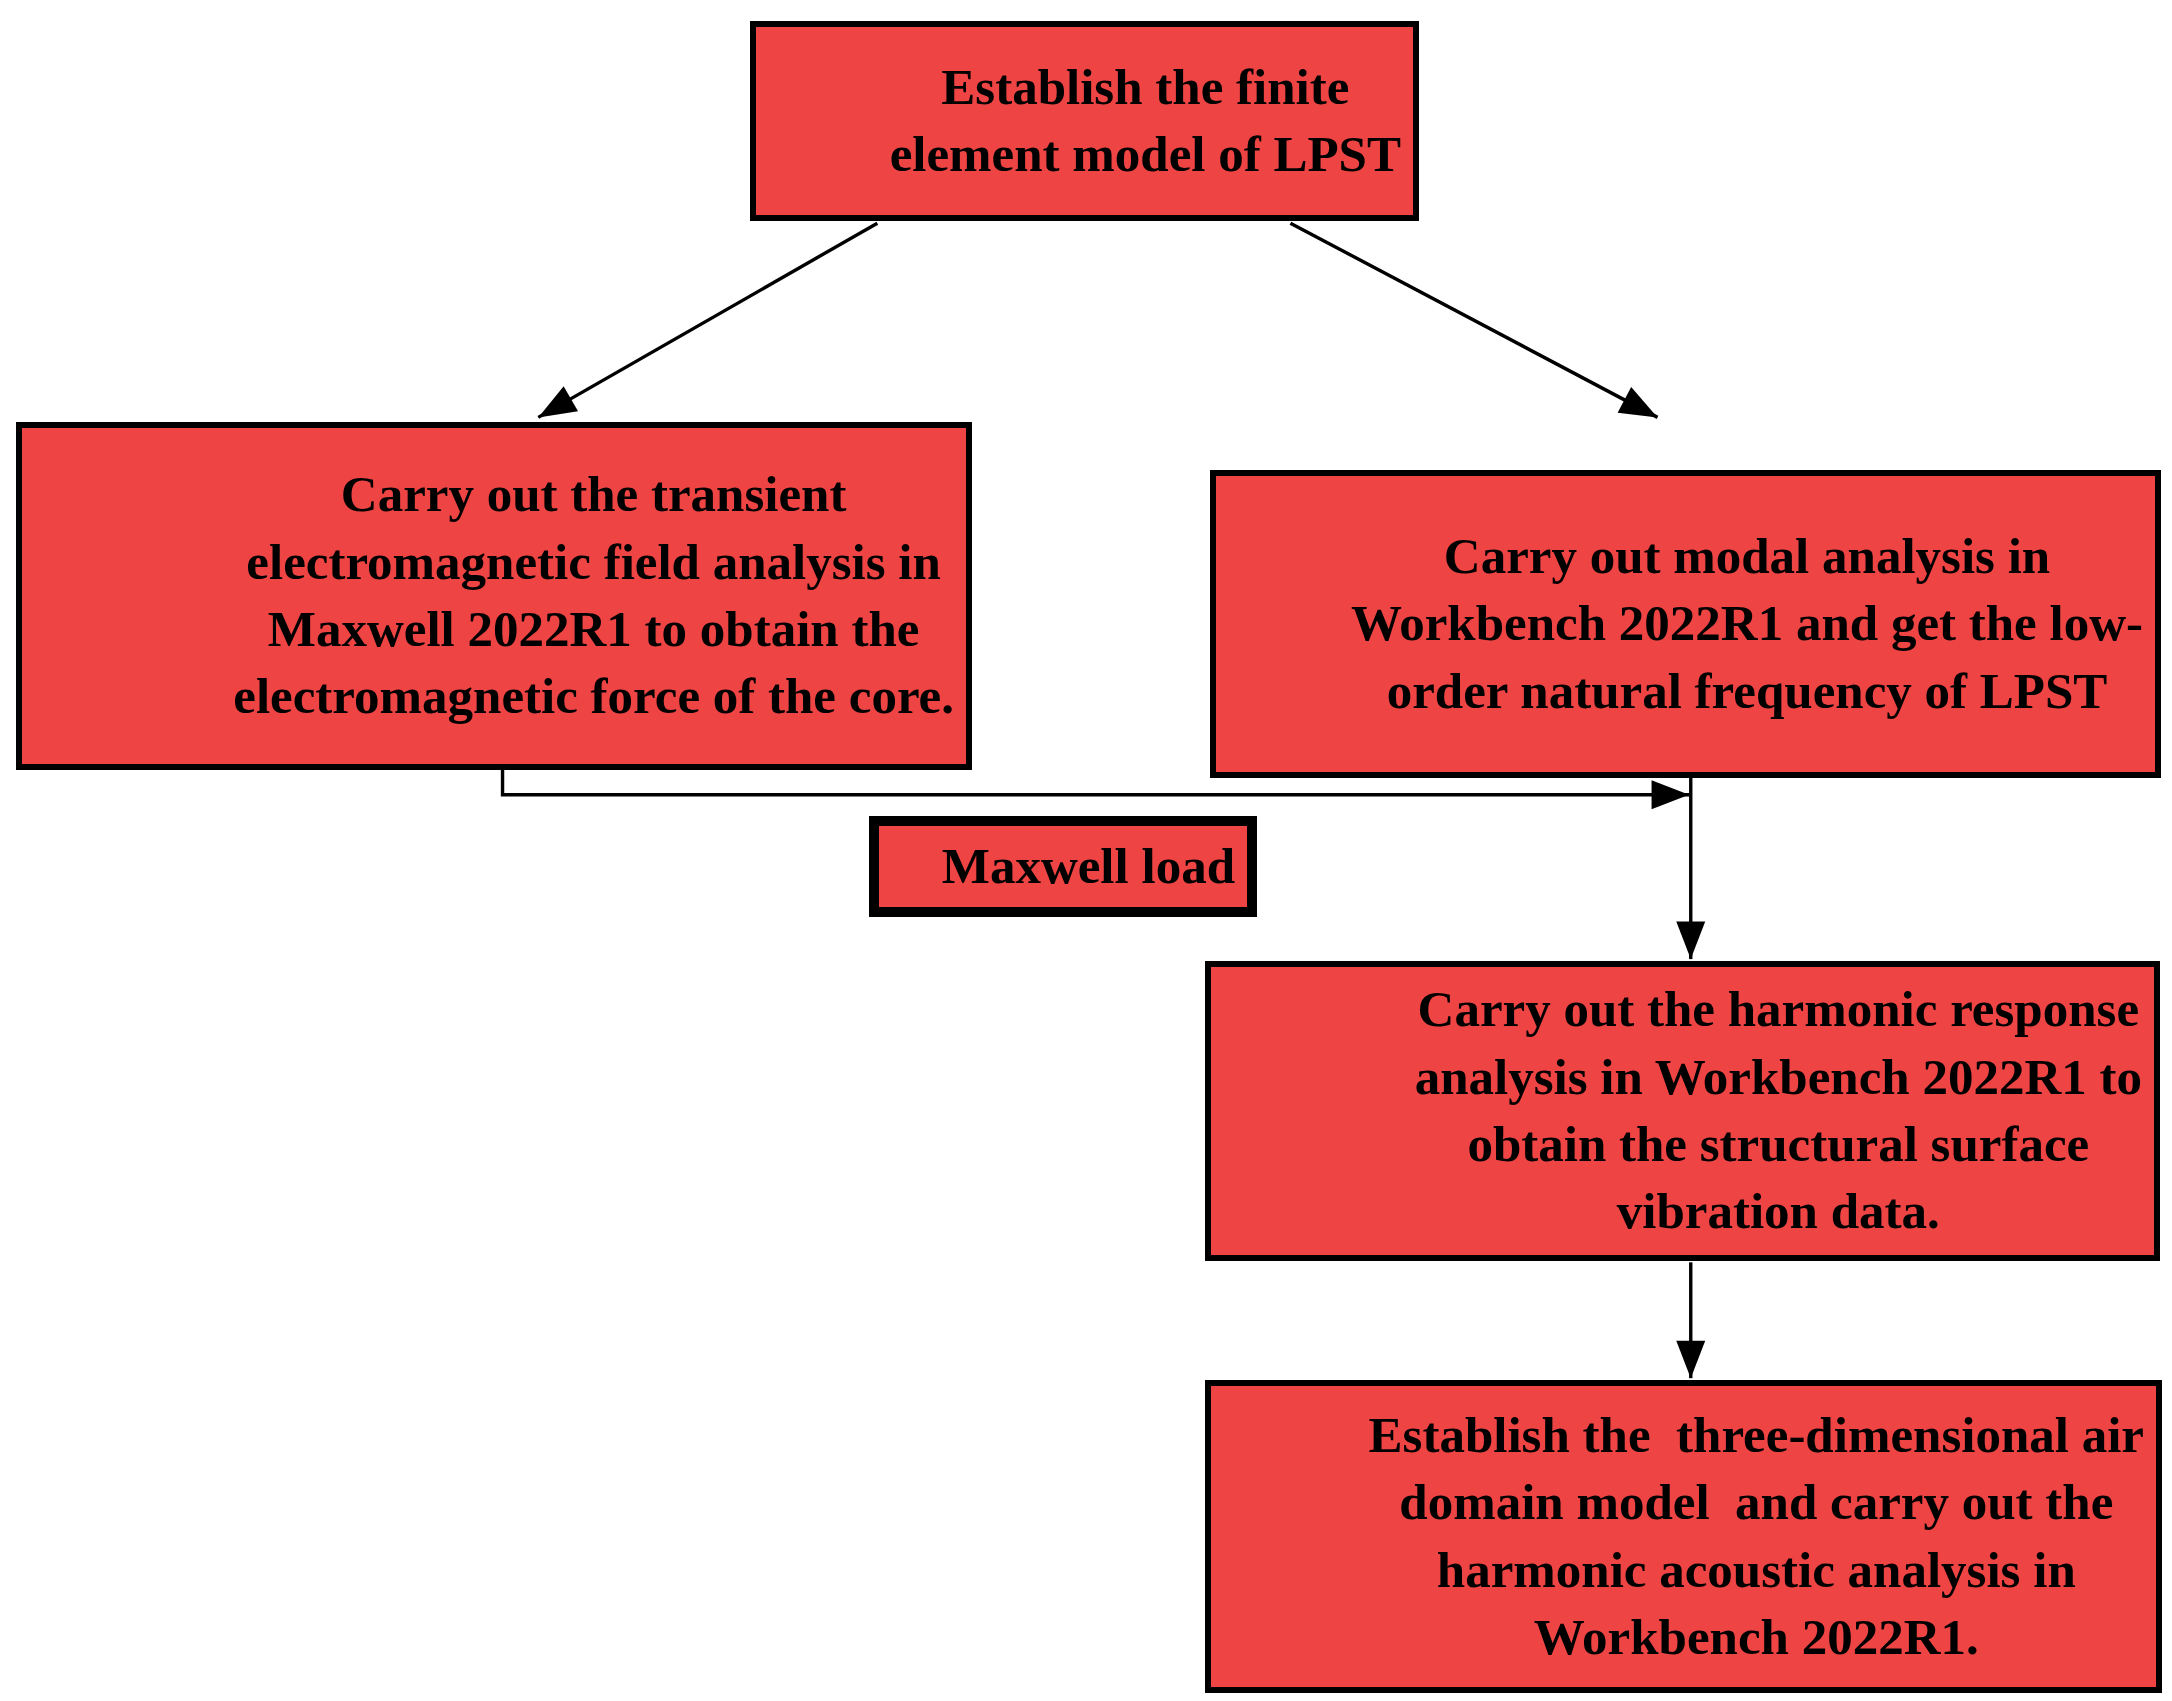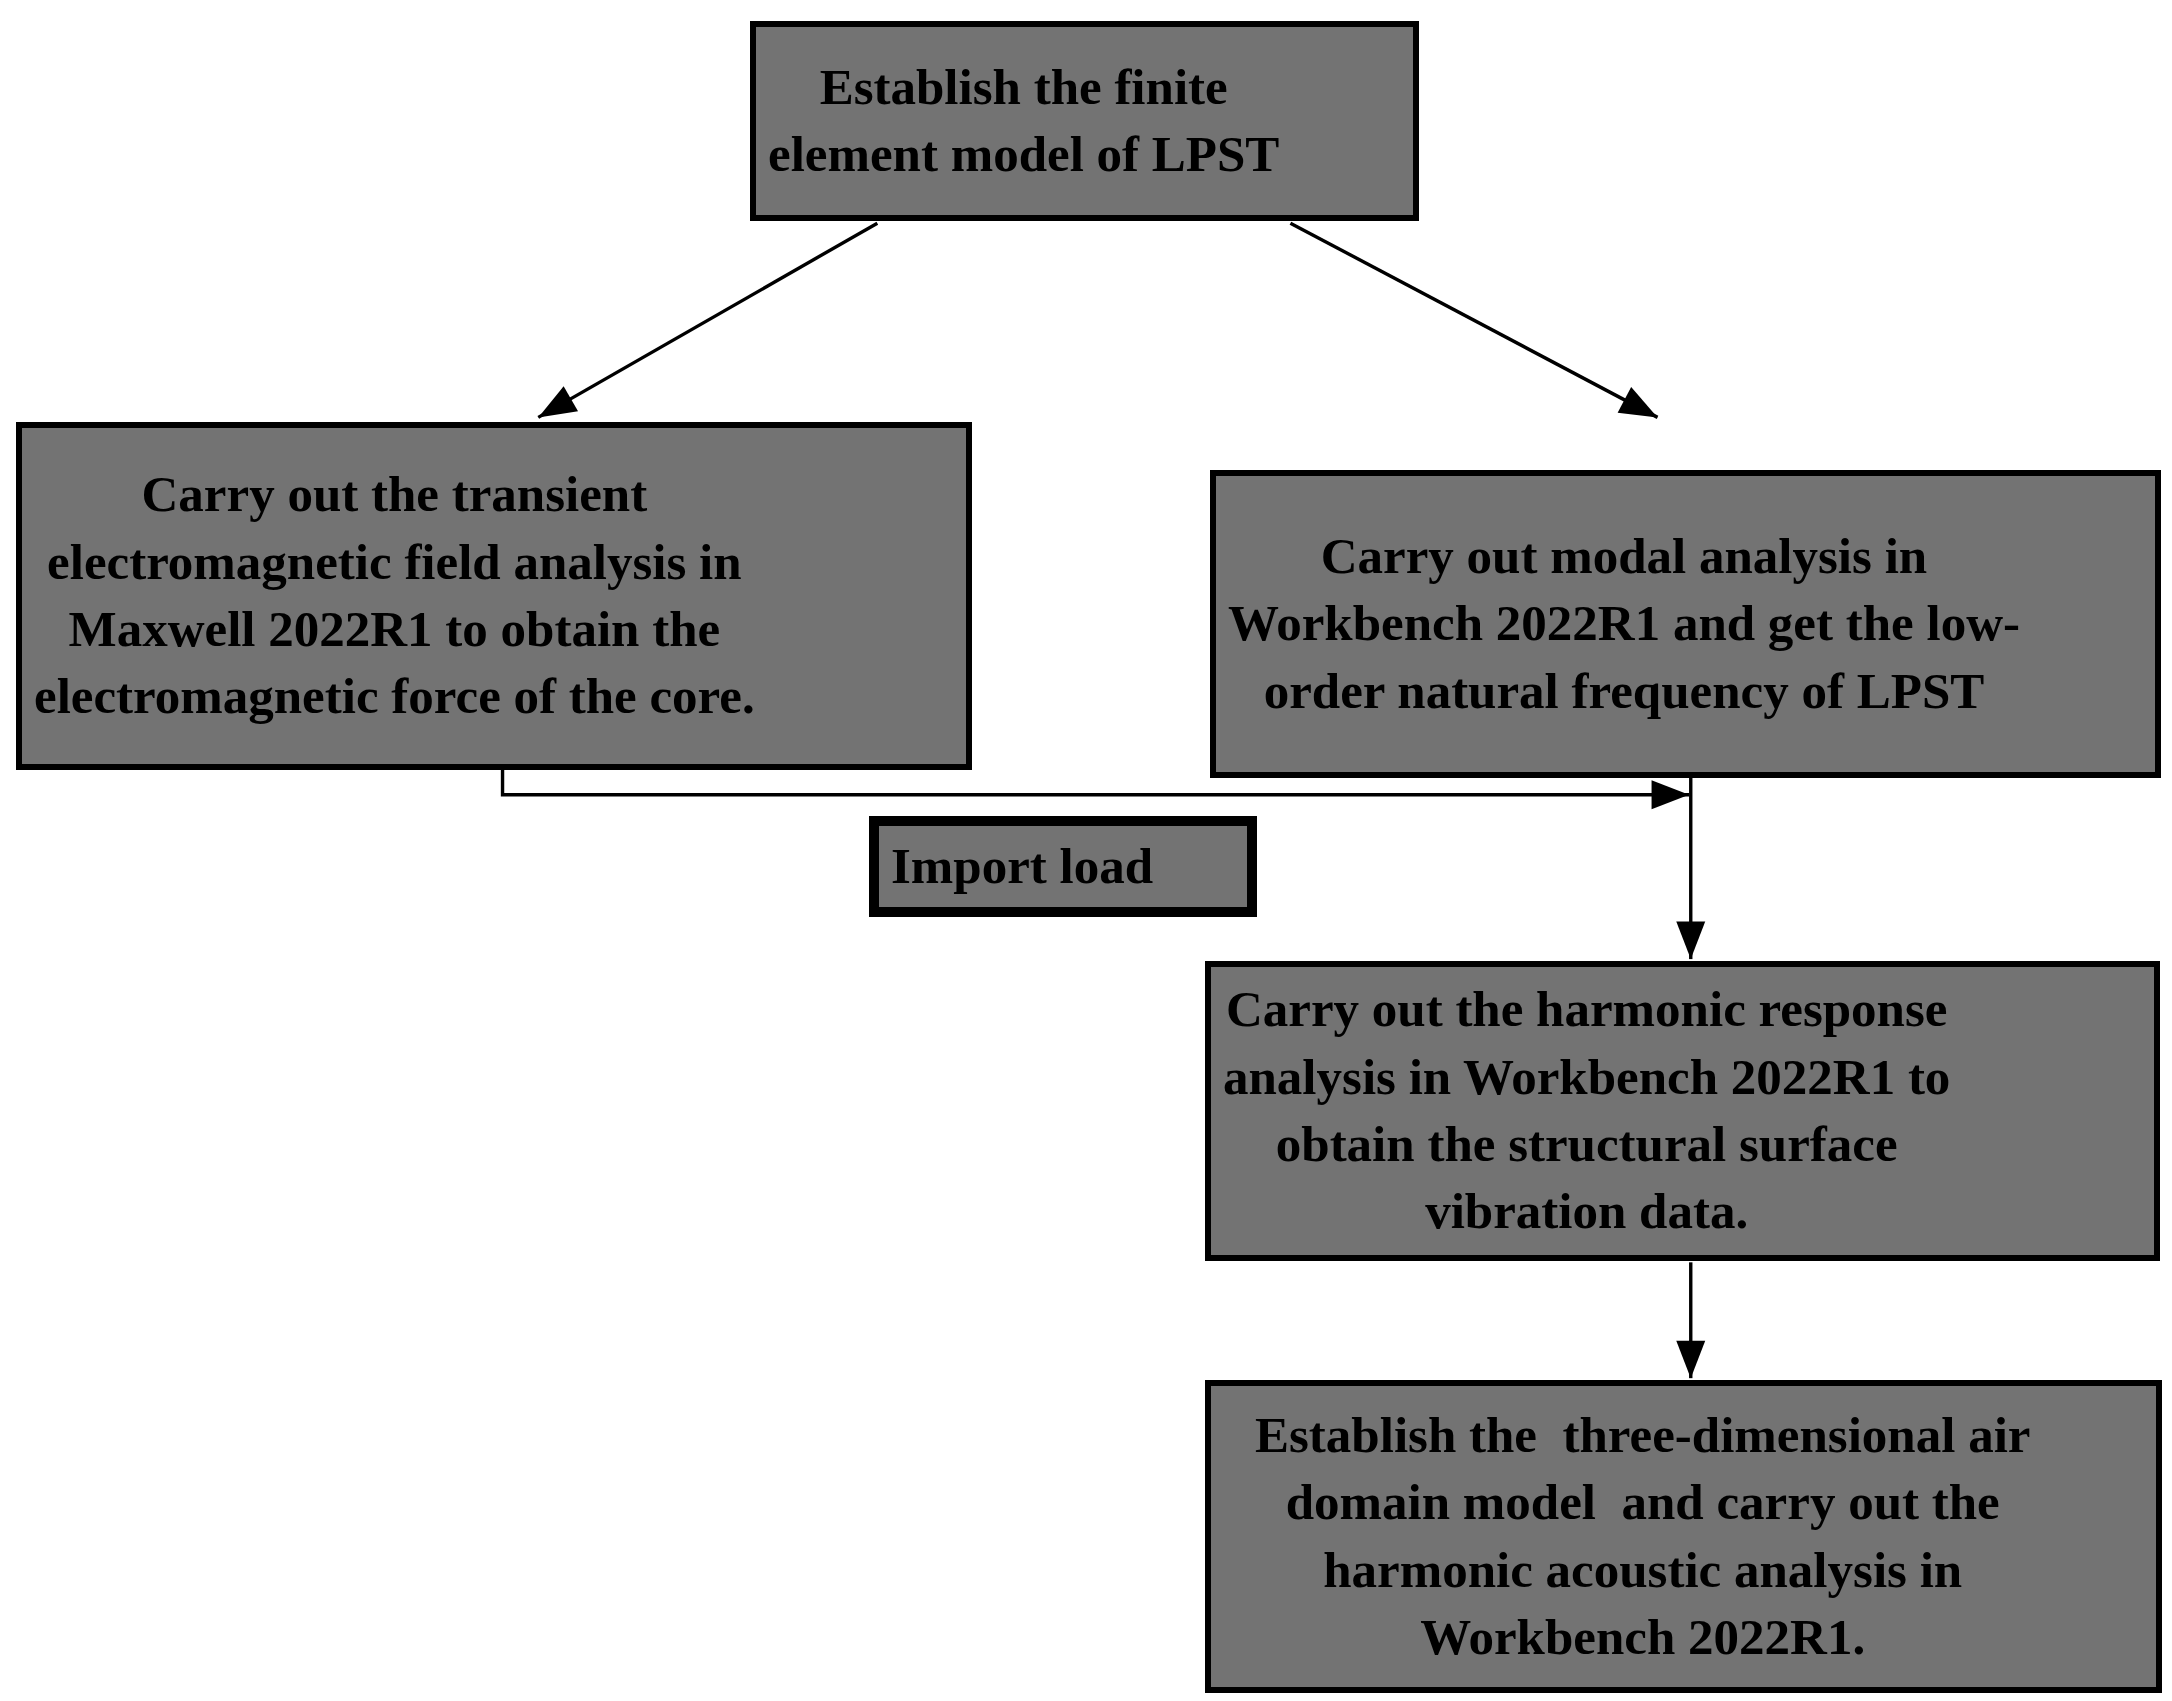--- a/index.html
+++ b/index.html
@@ -13,25 +13,25 @@
   }
   .edges {
     position: absolute;
     left: 0; top: 0;
     width: 2172px; height: 1701px;
     z-index: 0;
   }
   .node {
     position: absolute;
     box-sizing: border-box;
-    background: #737373;
+    background: #ef4444;
     border: 6.8px solid #000000;
     display: flex;
     align-items: center;
-    justify-content: flex-start;
+    justify-content: flex-end;
     z-index: 1;
   }
   .node-text {
     white-space: pre-wrap;
     text-align: center;
     font-weight: bold;
     color: #000000;
     font-size: 51px;
     line-height: 1.32;
     padding: 0 12px;
@@ -79,21 +79,21 @@
 electromagnetic force of the core.</div>
   </div>
 
   <div class="node node-modal">
     <div class="node-text">Carry out modal analysis in
 Workbench 2022R1 and get the low-
 order natural frequency of LPST</div>
   </div>
 
   <div class="node node-import">
-    <div class="node-text">Import load</div>
+    <div class="node-text">Maxwell load</div>
   </div>
 
   <div class="node node-harmonic">
     <div class="node-text">Carry out the harmonic response
 analysis in Workbench 2022R1 to
 obtain the structural surface
 vibration data.</div>
   </div>
 
   <div class="node node-acoustic">

